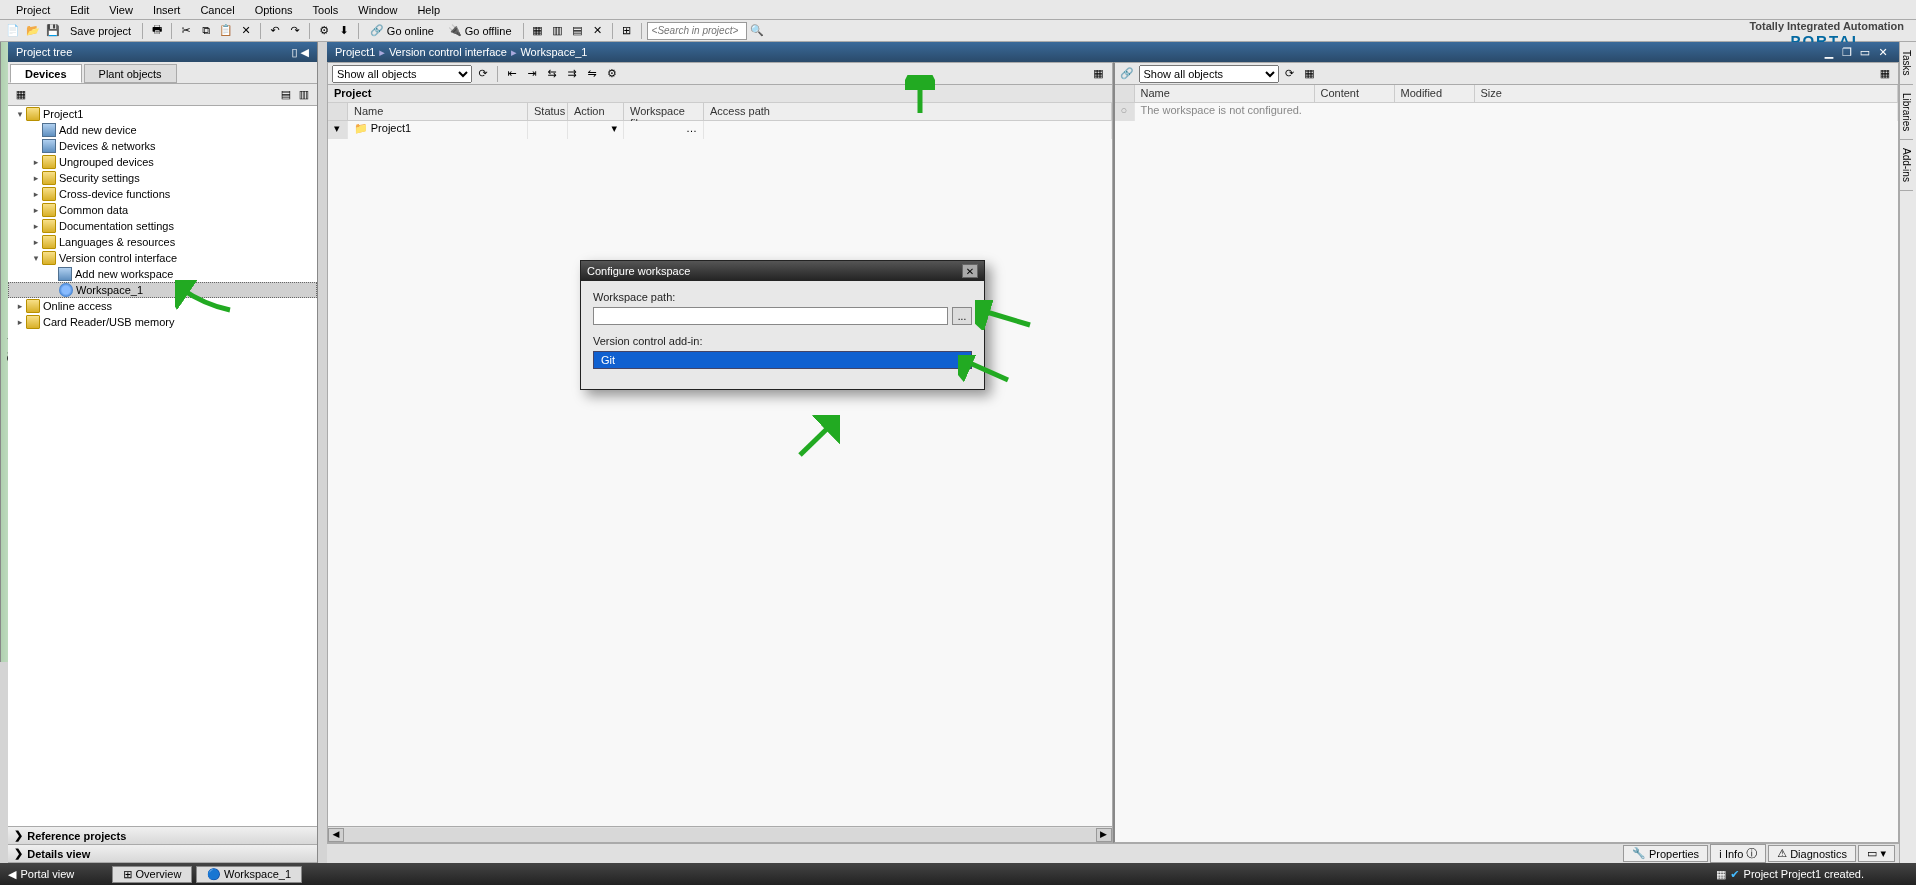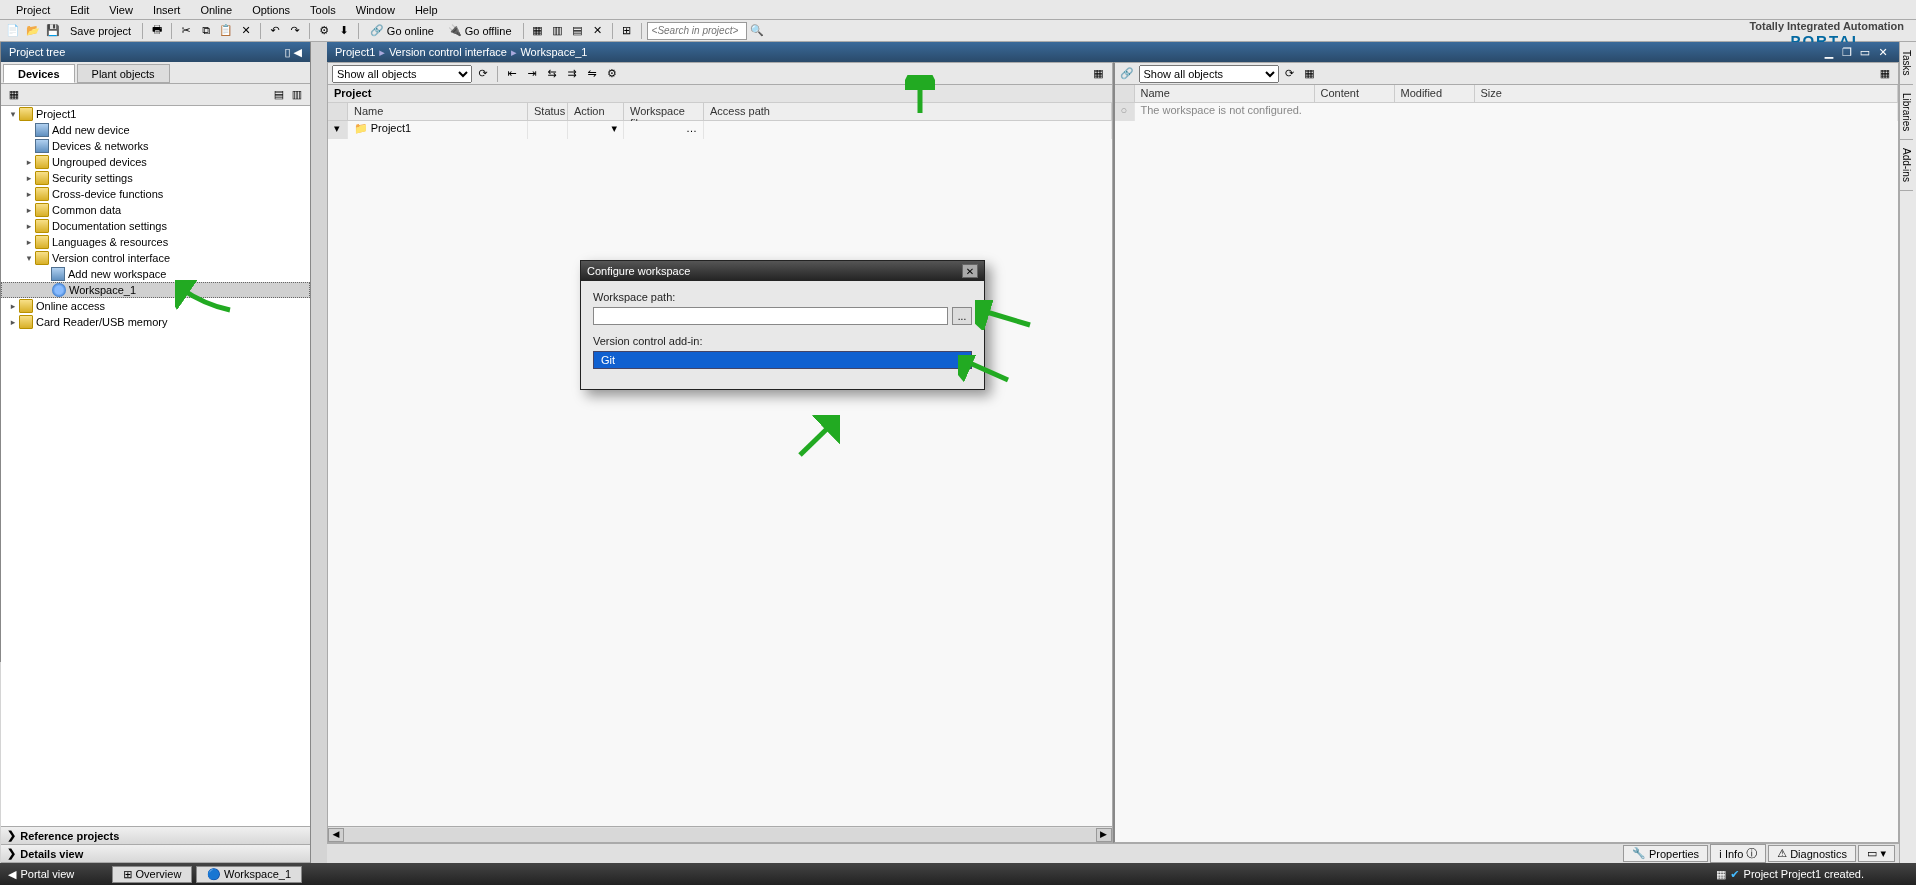--- a/index.html
+++ b/index.html
@@ -16,21 +16,21 @@
 .tool-text-btn { padding: 2px 6px; cursor: pointer; display: inline-flex; align-items: center; gap: 3px; }
 .search-box { width: 100px; height: 18px; font-style: italic; color: #888; font-size: 10px; padding: 0 4px; border: 1px solid #999; background: #fff; }
 
 .brand-text { position: absolute; right: 12px; top: 0px; text-align: center; font-size: 13px; color: #444; font-weight: 600; }
 .brand-text .portal { font-size: 15px; letter-spacing: 2px; color: #0369a1; }
 
 
 .vtab-start { position: absolute; left: 0; top: 42px; width: 17px; height: 620px; background: linear-gradient(to right,#d0e8d0,#b0d0b0); border-right: 1px solid #888; writing-mode: vertical-lr; transform: rotate(180deg); text-align: center; padding-top: 6px; color: #333; font-weight: 600; }
 
 
-.project-tree-panel { position: absolute; left: 1px; top: 42px; width: 310px; bottom: 22px; display: flex; flex-direction: column; border-right: 1px solid #888; }
+.project-tree-panel { position: absolute; left: 8px; top: 42px; width: 310px; bottom: 22px; display: flex; flex-direction: column; border-right: 1px solid #888; }
 .panel-title-bar { height: 20px; background: linear-gradient(#3a6a9a,#2a4a6a); color: #fff; padding: 2px 8px; display: flex; align-items: center; justify-content: space-between; }
 .panel-title-bar .icons { display: flex; gap: 3px; }
 .tabs-row { height: 22px; background: #e8e8e8; border-bottom: 1px solid #aaa; display: flex; }
 .tab { padding: 3px 14px; border: 1px solid #aaa; background: #ddd; margin-top: 2px; margin-left: 2px; cursor: pointer; }
 .tab.active { background: #fff; font-weight: 600; border-bottom: 1px solid #fff; }
 .tree-toolbar { height: 22px; background: #e8e8e8; border-bottom: 1px solid #aaa; display: flex; align-items: center; padding: 0 4px; justify-content: space-between; }
 .tree-body { flex: 1; background: #fff; overflow: auto; }
 .tree-row { display: flex; align-items: center; height: 16px; padding-left: 4px; white-space: nowrap; cursor: default; }
 .tree-row.selected { background: #d0d0d0; border: 1px dotted #666; }
 .tree-arrow { width: 12px; text-align: center; color: #555; font-size: 9px; }
@@ -99,21 +99,21 @@
 .arrow-annot { position: absolute; pointer-events: none; }
 </style>
 </head>
 <body>
 
 <div class="menu-bar">
   <span>Project</span>
   <span>Edit</span>
   <span>View</span>
   <span>Insert</span>
-  <span>Online</span>
+  <span>Cancel</span>
   <span>Options</span>
   <span>Tools</span>
   <span>Window</span>
   <span>Help</span>
 </div>
 
 <div class="toolbar">
   <div class="tool-btn">📄</div>
   <div class="tool-btn">📂</div>
   <div class="tool-btn">💾</div>

